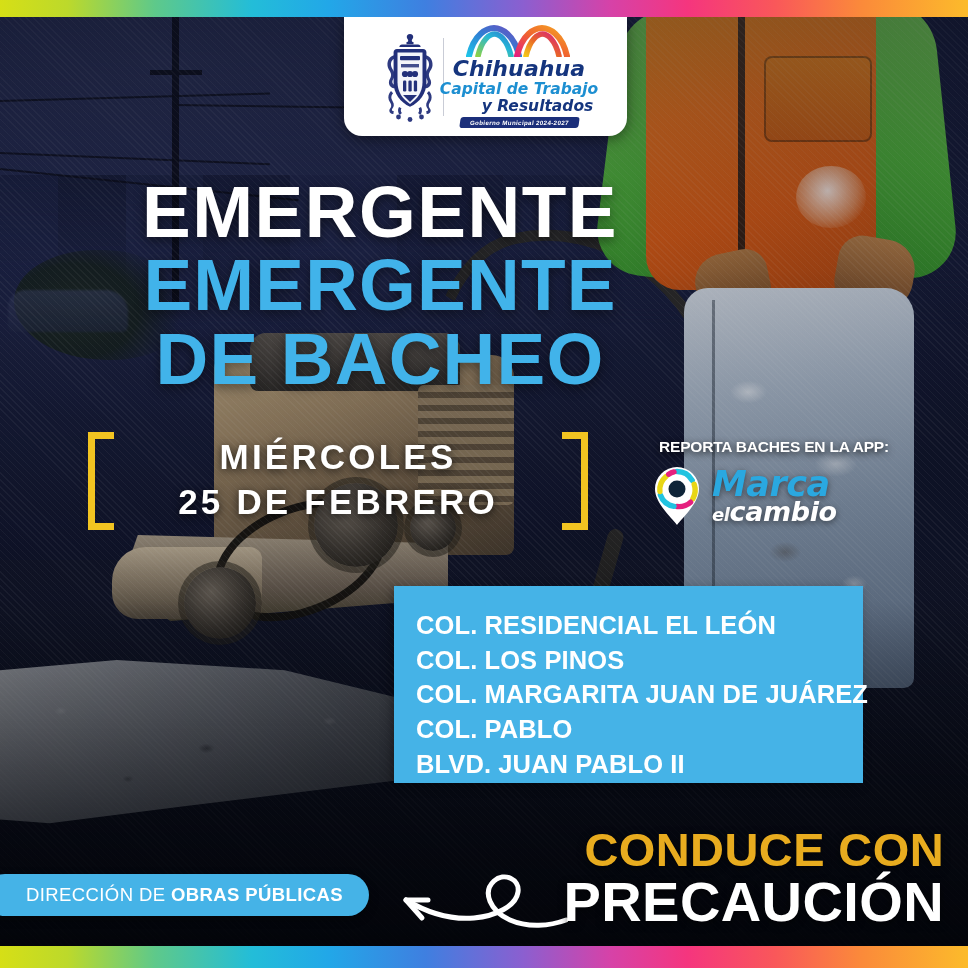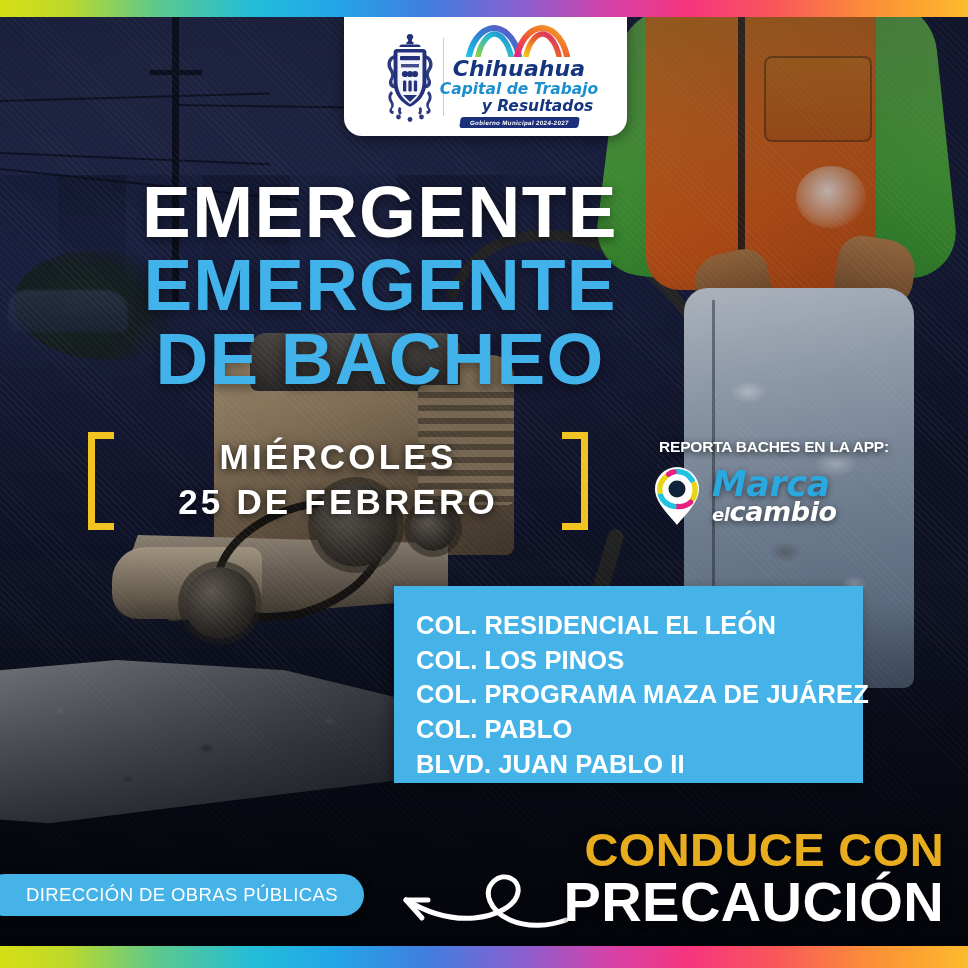--- a/index.html
+++ b/index.html
@@ -282,21 +282,21 @@
     white-space:nowrap;
   }
 
   
   .pill{
     position:absolute;left:-16px;bottom:52px;height:42px;z-index:30;
     background:#45b3e7;border-radius:21px;padding:0 26px 0 42px;
     display:flex;align-items:center;box-shadow:0 3px 10px rgba(0,0,0,.4);
   }
   .pill-txt{color:#ffffff;font-size:18.5px;letter-spacing:.4px;font-weight:400;white-space:nowrap;}
-  .pill-txt b{font-weight:400;}
+  .pill-txt b{font-weight:700;}
 
   .arrow-svg{position:absolute;left:378px;bottom:32px;width:190px;height:88px;z-index:30;}
 
   .drive{position:absolute;right:24px;bottom:38px;text-align:right;z-index:30;}
   .d1{font-size:47px;font-weight:800;color:#e8ac1f;letter-spacing:.4px;line-height:1.0;
       text-shadow:0 2px 8px rgba(0,0,0,.6);}
   .d2{font-size:56px;font-weight:800;color:#fff;letter-spacing:.4px;line-height:1.02;
       text-shadow:0 2px 8px rgba(0,0,0,.6);}
 </style>
 </head>
@@ -457,21 +457,21 @@
         <span class="mk-cambio">
           <span class="small">el</span><span>cambio</span>
         </span>
       </div>
     </div>
   </div>
 
   <div class="streets">
     <div class="street">COL. RESIDENCIAL EL LEÓN</div>
     <div class="street">COL. LOS PINOS</div>
-    <div class="street">COL. PROGRAMA MAZA DE JUÁREZ</div>
+    <div class="street">COL. MARGARITA JUAN DE JUÁREZ</div>
     <div class="street">COL. PABLO</div>
     <div class="street">BLVD. JUAN PABLO II</div>
   </div>
 
   <div class="pill">
     <span class="pill-txt"><span>DIRECCIÓN DE </span><b>OBRAS PÚBLICAS</b></span>
   </div>
 
   <svg class="arrow-svg" viewBox="0 0 190 88">
     <path d="M188 72 C172 78 150 80 132 72 C112 63 104 44 116 33 C126 24 142 31 140 44 C138 58 118 68 96 70 C72 72 48 64 28 52" fill="none" stroke="#ffffff" stroke-width="5" stroke-linecap="round"></path>

